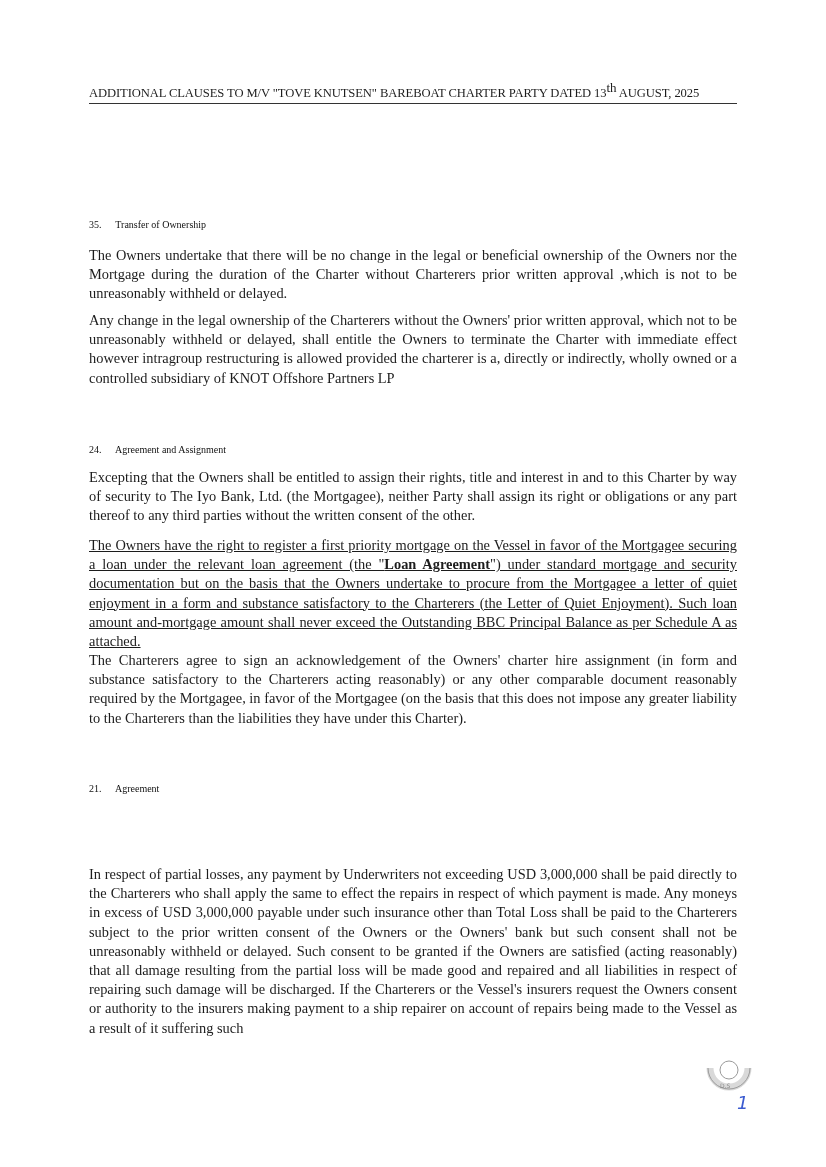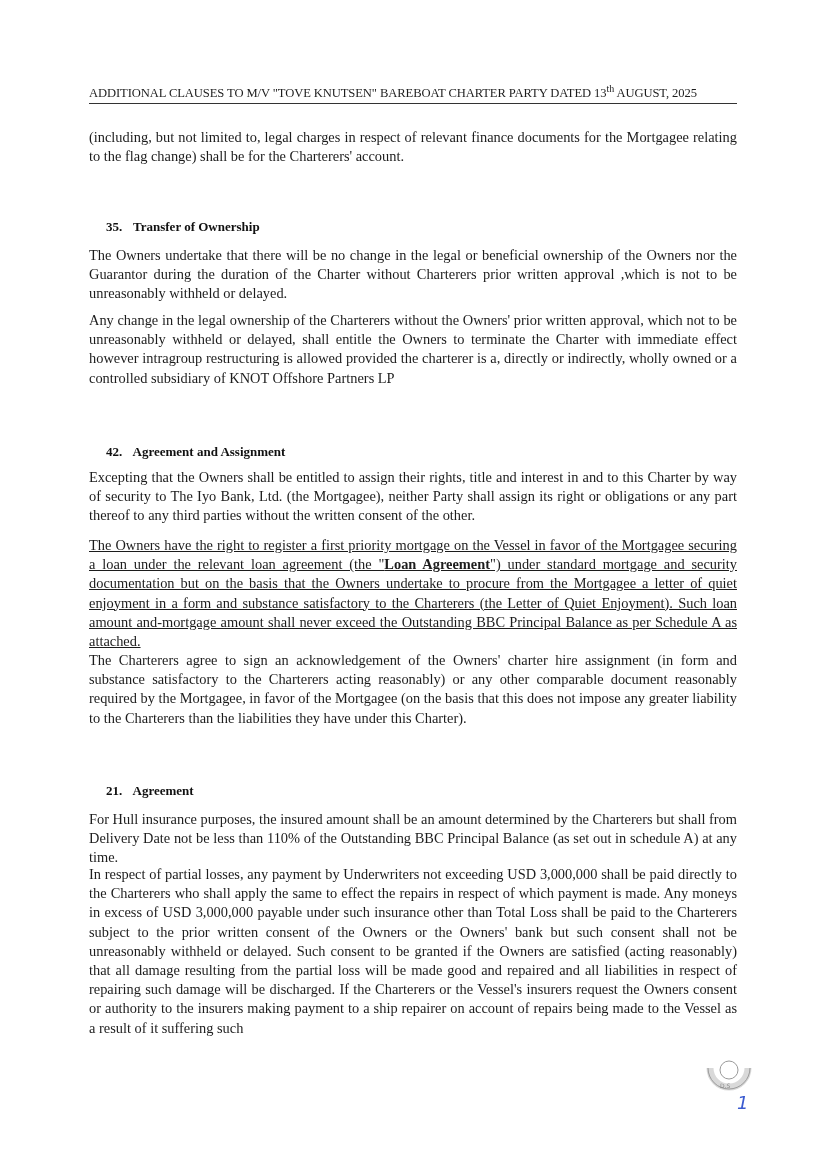--- a/index.html
+++ b/index.html
@@ -28,41 +28,41 @@
       top: 86px;
       width: 648px;
       font-size: 12.6px;
       letter-spacing: -0.1px;
       white-space: nowrap;
       padding-bottom: 2px;
       border-bottom: 1px solid #333;
       color: #1d1d1d;
     }
     .header sup {
-      font-size: 10px;
+      font-size: 13px;
       vertical-align: 5px;
       line-height: 0;
     }
     .body {
       position: absolute;
       left: 89px;
       width: 648px;
       font-size: 14.4px;
       line-height: 19.2px;
       text-align: justify;
       color: #1c1c1c;
     }
     .body p {
       margin: 0;
     }
     .heading {
       position: absolute;
-      left: 106px;
-      font-size: 13px;
-      font-weight: bold;
+      left: 89px;
+      font-size: 10px;
+      font-weight: normal;
       color: #111;
       white-space: nowrap;
     }
     .heading .num {
       display: inline-block;
       width: 24px;
     }
     .stamp {
       position: absolute;
       left: 706px;
@@ -80,55 +80,49 @@
       color: #3b5bd0;
     }
   </style>
 </head>
 <body>
 
 <div class="page">
 
   <div class="header"><span>ADDITIONAL CLAUSES TO M/V "TOVE KNUTSEN" BAREBOAT CHARTER PARTY DATED 13</span><sup>th</sup><span> AUGUST, 2025</span></div>
 
-  <div class="body" style="top:128px;">
-    <p>(including, but not limited to, legal charges in respect of relevant finance documents for the Mortgagee relating to the flag change) shall be for the Charterers' account.</p>
-  </div>
 
   <div class="heading" style="top:219px;">
     <span class="num">35.</span>
     <span>Transfer of Ownership</span>
   </div>
   <div class="body" style="top:246px;">
-    <p>The Owners undertake that there will be no change in the legal or beneficial ownership of the Owners nor the Guarantor during the duration of the Charter without Charterers prior written approval ,which is not to be unreasonably withheld or delayed.</p>
+    <p>The Owners undertake that there will be no change in the legal or beneficial ownership of the Owners nor the Mortgage during the duration of the Charter without Charterers prior written approval ,which is not to be unreasonably withheld or delayed.</p>
   </div>
   <div class="body" style="top:311px;">
     <p>Any change in the legal ownership of the Charterers without the Owners' prior written approval, which not to be unreasonably withheld or delayed, shall entitle the Owners to terminate the Charter with immediate effect however intragroup restructuring is allowed provided the charterer is a, directly or indirectly, wholly owned or a controlled subsidiary of KNOT Offshore Partners LP</p>
   </div>
 
   <div class="heading" style="top:444px;">
-    <span class="num">42.</span>
+    <span class="num">24.</span>
     <span>Agreement and Assignment</span>
   </div>
   <div class="body" style="top:468px;">
     <p>Excepting that the Owners shall be entitled to assign their rights, title and interest in and to this Charter by way of security to The Iyo Bank, Ltd. (the Mortgagee), neither Party shall assign its right or obligations or any part thereof to any third parties without the written consent of the other.</p>
   </div>
   <div class="body" style="top:536px;text-decoration:underline;">
     <p><span>The Owners have the right to register a first priority mortgage on the Vessel in favor of the Mortgagee securing a loan under the relevant loan agreement (the "</span><b>Loan Agreement</b><span>") under standard mortgage and security documentation but on the basis that the Owners undertake to procure from the Mortgagee a letter of quiet enjoyment in a form and substance satisfactory to the Charterers (the Letter of Quiet Enjoyment). Such loan amount and-mortgage amount shall never exceed the Outstanding BBC Principal Balance as per Schedule A as attached.</span></p>
   </div>
   <div class="body" style="top:651px;">
     <p>The Charterers agree to sign an acknowledgement of the Owners' charter hire assignment (in form and substance satisfactory to the Charterers acting reasonably) or any other comparable document reasonably required by the Mortgagee, in favor of the Mortgagee (on the basis that this does not impose any greater liability to the Charterers than the liabilities they have under this Charter).</p>
   </div>
 
   <div class="heading" style="top:783px;">
     <span class="num">21.</span>
     <span>Agreement</span>
-  </div>
-  <div class="body" style="top:810px;">
-    <p>For Hull insurance purposes, the insured amount shall be an amount determined by the Charterers but shall from Delivery Date not be less than 110% of the Outstanding BBC Principal Balance (as set out in schedule A) at any time.</p>
   </div>
   <div class="body" style="top:865px;">
     <p>In respect of partial losses, any payment by Underwriters not exceeding USD 3,000,000 shall be paid directly to the Charterers who shall apply the same to effect the repairs in respect of which payment is made. Any moneys in excess of USD 3,000,000 payable under such insurance other than Total Loss shall be paid to the Charterers subject to the prior written consent of the Owners or the Owners' bank but such consent shall not be unreasonably withheld or delayed. Such consent to be granted if the Owners are satisfied (acting reasonably) that all damage resulting from the partial loss will be made good and repaired and all liabilities in respect of repairing such damage will be discharged. If the Charterers or the Vessel's insurers request the Owners consent or authority to the insurers making payment to a ship repairer on account of repairs being made to the Vessel as a result of it suffering such</p>
   </div>
 
   <div class="stamp">
     <svg width="46" height="36" viewBox="0 0 46 36">
       <path d="M4 10 A19 19 0 0 0 42 10" fill="none" stroke="#b9b9b9" stroke-width="7" opacity="0.55"></path>
       <circle cx="23" cy="12" r="9" fill="none" stroke="#9a9a9a" stroke-width="1"></circle>
       <path d="M2 10 A21 21 0 0 0 44 10" fill="none" stroke="#9a9a9a" stroke-width="1"></path>

